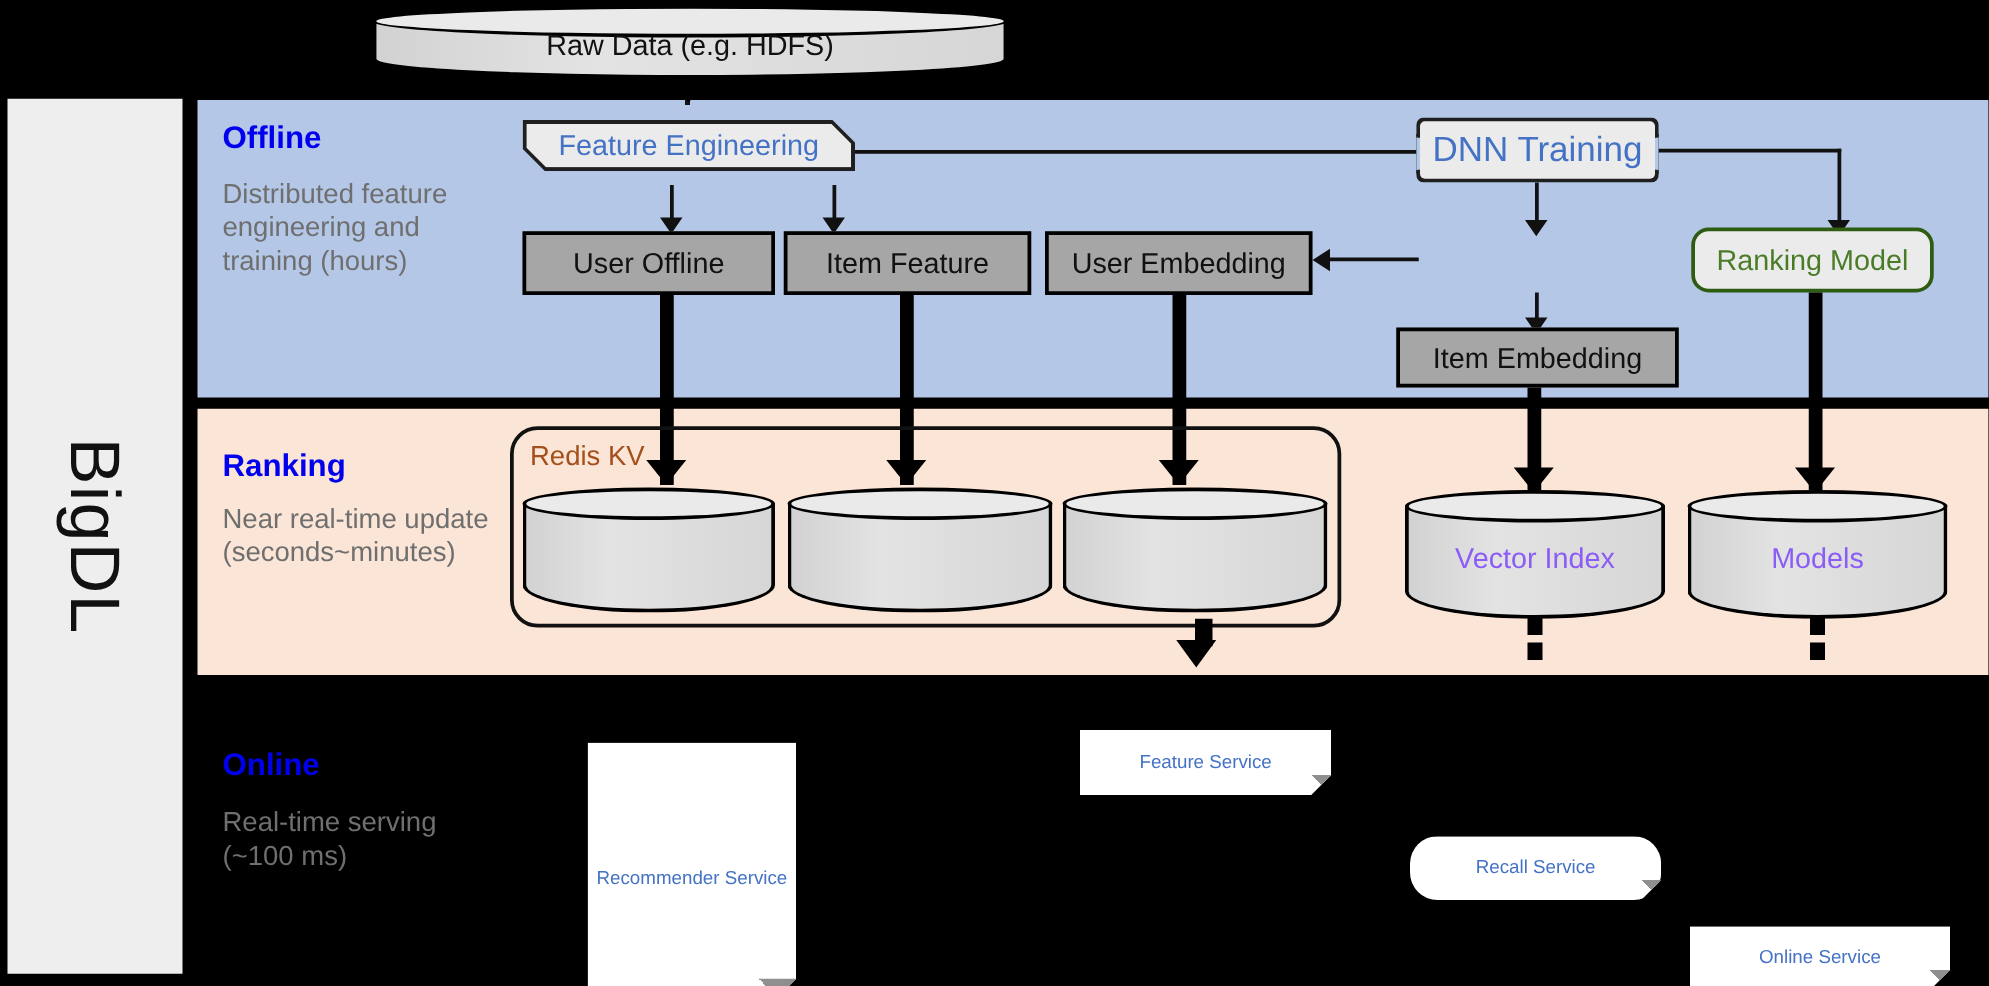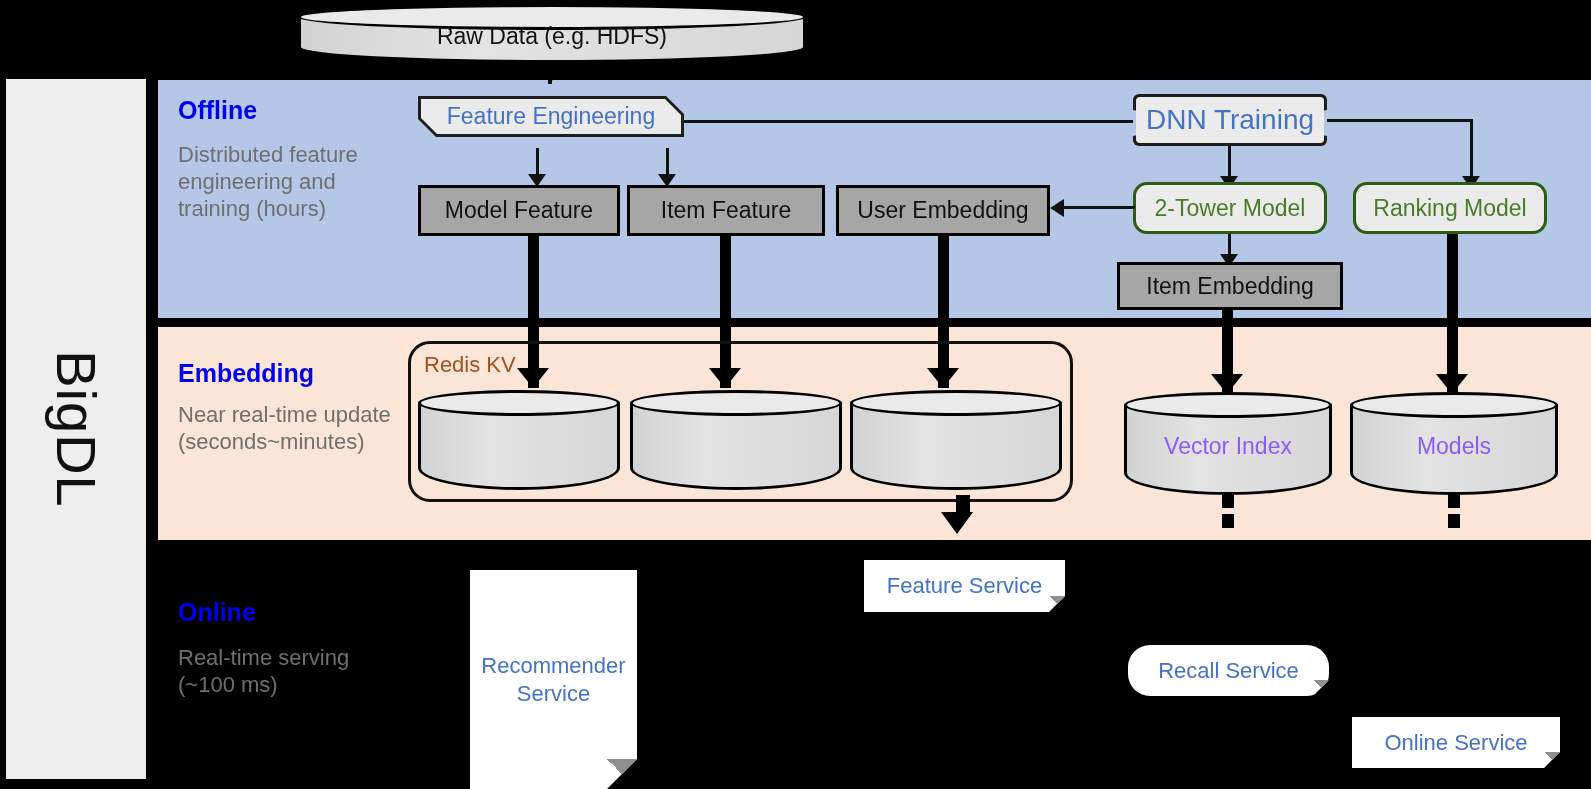--- a/index.html
+++ b/index.html
@@ -90,21 +90,21 @@
   .ahead.big{border-left-width:16px;border-right-width:16px;border-top-width:20px;
      border-top-color:#000;}
   .ahead.left{border:9px solid transparent;border-right:14px solid #111;
      border-left:none;width:0;height:0;border-top-width:9px;}
 
   
   .doc{position:absolute;background:#fff;
     clip-path:polygon(0 0,100% 0,100% calc(100% - 16px),
                       calc(100% - 16px) 100%,0 100%);
     display:flex;align-items:center;justify-content:center;text-align:center;
-    color:#4472c4;font-size:22px;line-height:1.25;}
+    color:#4472c4;font-size:15px;line-height:1.25;margin-top:24px;}
   .doc .fold{position:absolute;right:0;bottom:0;width:16px;height:16px;
     background:linear-gradient(to bottom left,#8f8f8f 0 50%,transparent 50%);}
   .doc-big{clip-path:polygon(0 0,100% 0,100% calc(100% - 30px),
                       calc(100% - 30px) 100%,0 100%);}
   .doc-big .fold{width:30px;height:30px;}
 </style>
 </head>
 <body>
 
 <div id="page">
@@ -113,21 +113,21 @@
     <span>BigDL</span>
   </div>
 
   <div class="band" id="band-offline"></div>
   <div class="band" id="band-nearline"></div>
   <div class="band" id="band-online"></div>
 
   <div class="band-title" id="t-offline">Offline</div>
   <div class="band-sub" id="s-offline">Distributed feature engineering and training (hours)</div>
 
-  <div class="band-title" id="t-nearline">Embedding</div>
+  <div class="band-title" id="t-nearline">Ranking</div>
   <div class="band-sub" id="s-nearline">Near real-time update (seconds~minutes)</div>
 
   <div class="band-title" id="t-online">Online</div>
   <div class="band-sub" id="s-online">Real-time serving (~100 ms)</div>
 
   <div class="cyl" id="rawdata">
     <div class="body"></div>
     <div class="top"></div>
     <div class="lbl">Raw Data (e.g. HDFS)</div>
   </div>
@@ -154,32 +154,29 @@
   <div class="ahead" style="left:658px;top:174px;"></div>
 
   <div class="ln" style="left:1228px;top:146px;width:3px;height:32px;"></div>
   <div class="ahead" style="left:1220px;top:176px;"></div>
 
   <div class="ln" style="left:1327px;top:119px;width:146px;height:3px;"></div>
   <div class="ln" style="left:1470px;top:119px;width:3px;height:60px;"></div>
   <div class="ahead" style="left:1462px;top:176px;"></div>
 
   <div class="node gray-box" style="left:418px;top:185px;width:202px;height:51px;">
-    <span>Model Feature</span>
+    <span>User Offline</span>
   </div>
   <div class="node gray-box" style="left:627px;top:185px;width:198px;height:51px;">
     <span>Item Feature</span>
   </div>
   <div class="node gray-box" style="left:836px;top:185px;width:214px;height:51px;">
     <span>User Embedding</span>
   </div>
 
-  <div class="node proc-box proc-green rounded" style="left:1133px;top:182px;width:194px;height:52px;">
-    <span>2-Tower Model</span>
-  </div>
   <div class="node proc-box proc-green rounded" style="left:1353px;top:182px;width:194px;height:52px;">
     <span>Ranking Model</span>
   </div>
 
   <div class="ln" style="left:1063px;top:206px;width:72px;height:3px;"></div>
   <div class="ahead left" style="left:1050px;top:199px;"></div>
 
   <div class="ln" style="left:1228px;top:234px;width:3px;height:24px;"></div>
   <div class="ahead" style="left:1220px;top:254px;"></div>
 

